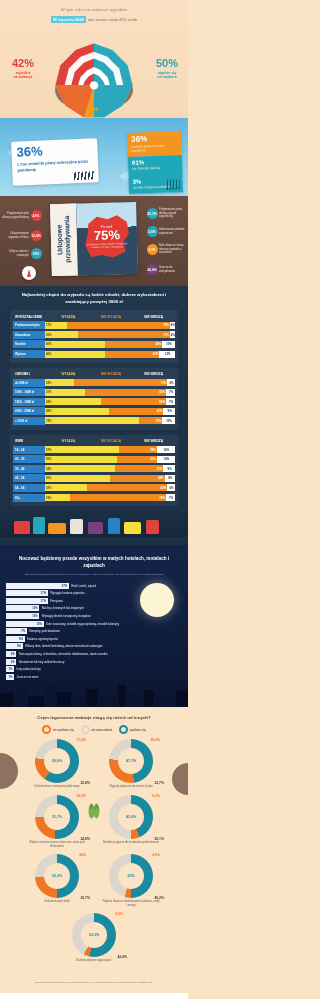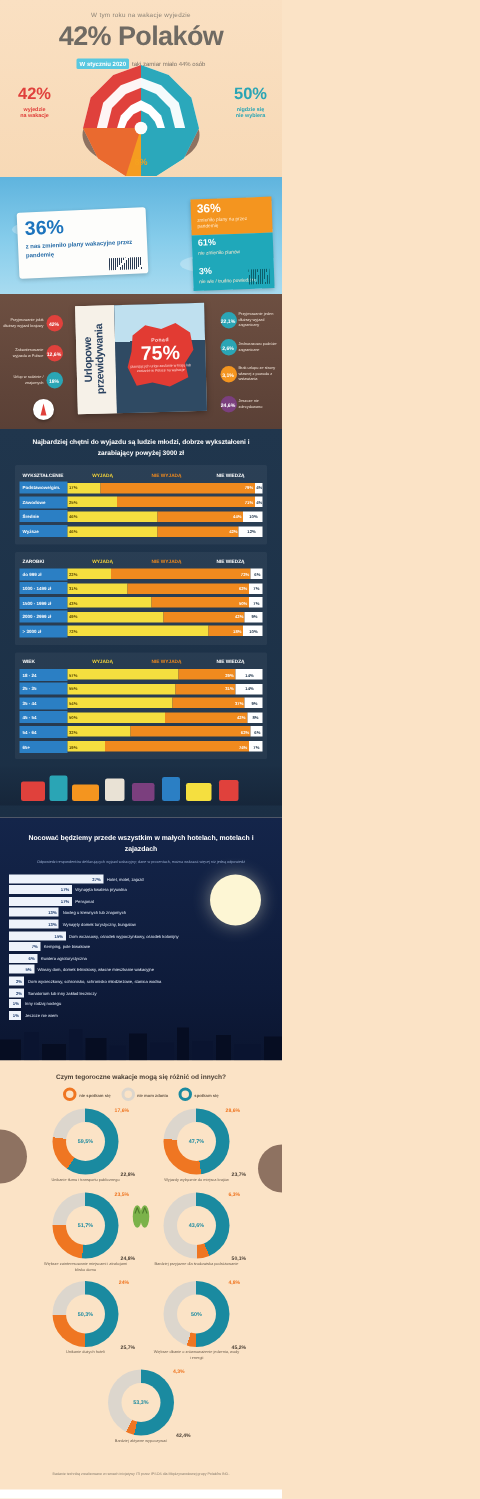--- a/index.html
+++ b/index.html
@@ -111,21 +111,20 @@
   .foot{background:#fff;display:flex;align-items:center;justify-content:space-between;padding:6px 8px 8px;}
   .ing{width:16px;height:16px;background:#ff6200;border-radius:2px;display:flex;align-items:center;justify-content:center;}
 </style>
 </head>
 <body>
 
 <div class="page">
 
   <div class="hero">
     <div class="hero-kicker">W tym roku na wakacje wyjedzie</div>
-    <div class="hero-title">42% Polaków</div>
     <div class="hero-sub">
       <span class="hl">W styczniu 2020</span>
       <span>taki zamiar miało 44% osób</span>
     </div>
 
     <div class="sand"></div>
 
     <svg class="umbrella" viewBox="0 0 100 100">
       <polygon points="50,4 72,12 90,30 96,54 84,78 62,92 38,92 16,78 4,54 10,30 28,12" fill="#ffffff"></polygon>
       <path d="M50,4 L72,12 L90,30 L96,54 L84,78 L62,92 L50,92 Z" fill="#2ba8bb"></path>

